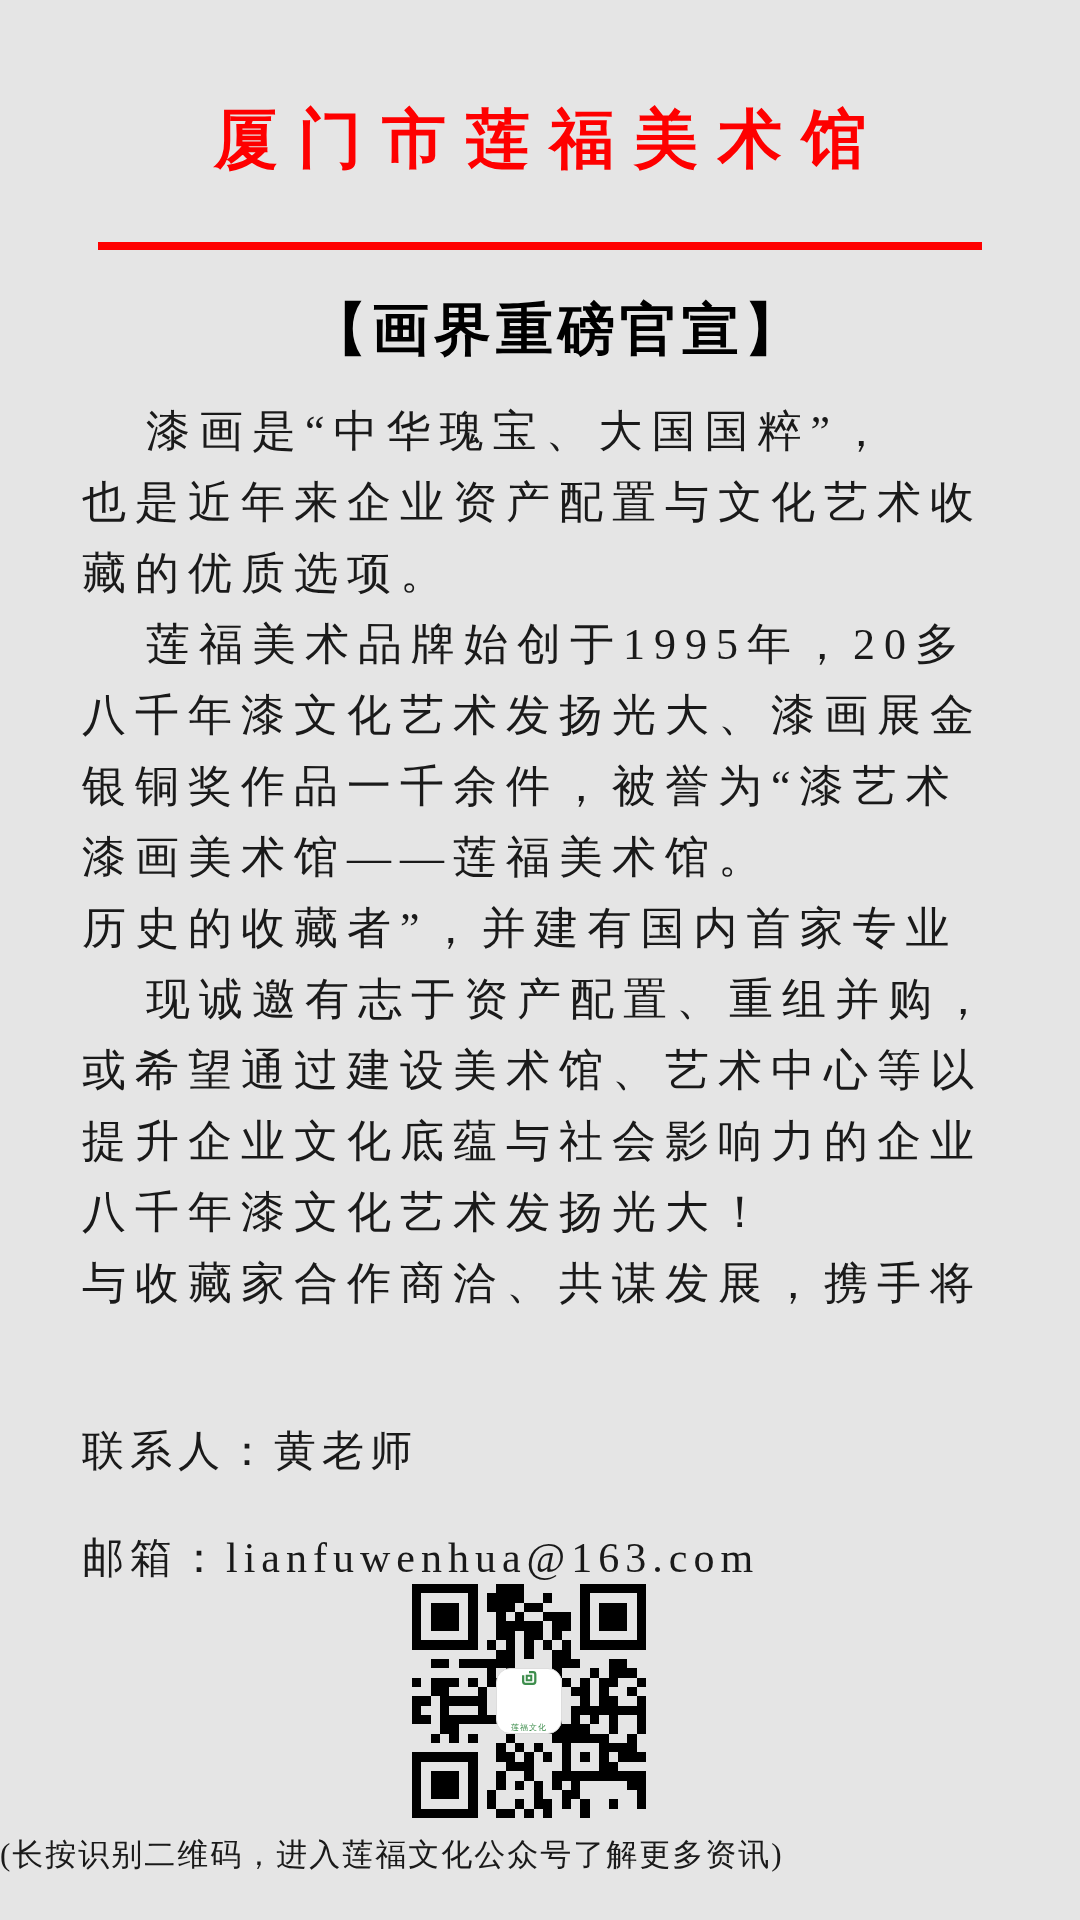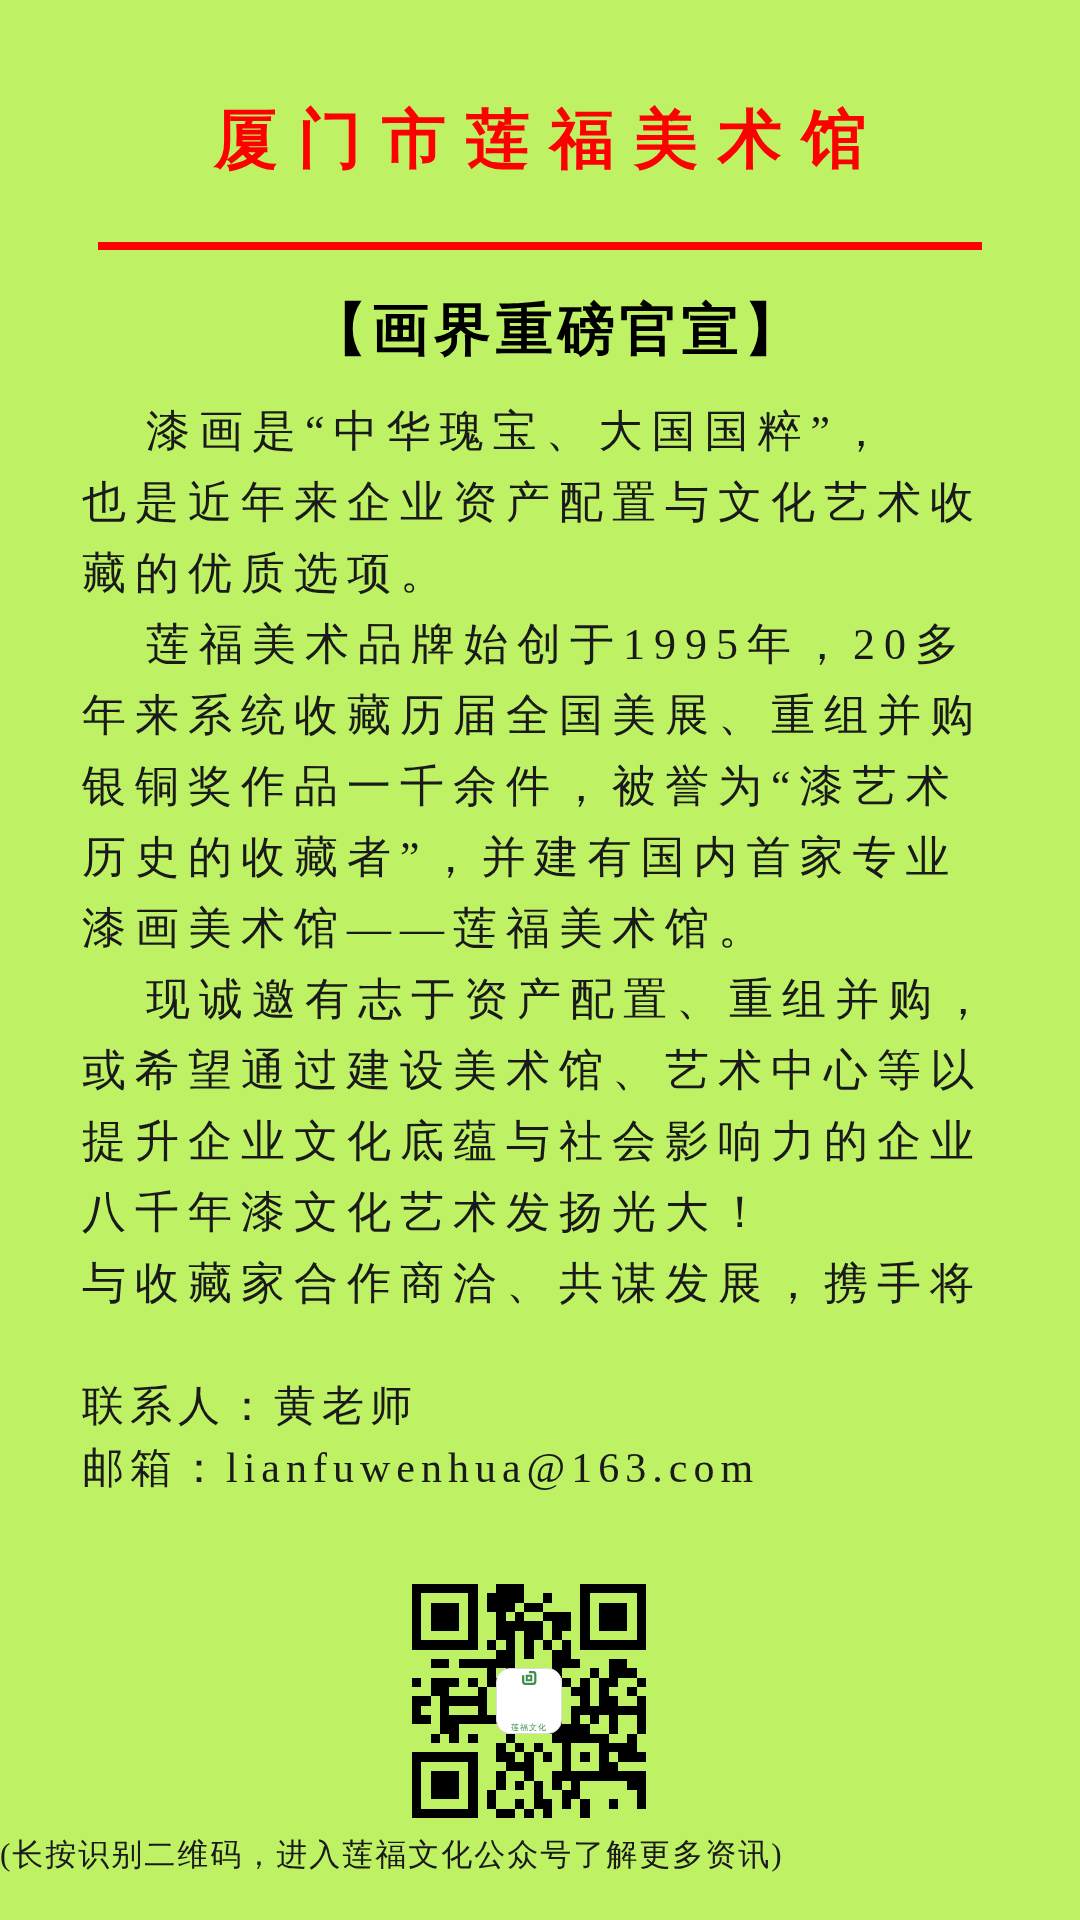--- a/index.html
+++ b/index.html
@@ -10,21 +10,21 @@
   }
   html,body{margin:0;padding:0;}
   body{
     width:1080px;height:1920px;
     background:#ffffff;
     font-family:"Liberation Serif","DejaVu Serif",serif;
     color:var(--text);
     position:relative;
     overflow:hidden;
   }
-  .page{position:absolute;inset:0;background:#bef264;}
+  .page{position:absolute;inset:0;background:#e5e5e5;}
   .title{
     position:absolute;top:96px;left:0;right:0;
     text-align:center;
     font-family:"Liberation Sans","DejaVu Sans",sans-serif;
     font-weight:900;
     font-size:64px;
     letter-spacing:20px;
     text-indent:20px;
     color:var(--red);
     white-space:nowrap;
@@ -56,20 +56,21 @@
   .bline.indent{padding-left:64px;}
   .contact{
     position:absolute;top:1375px;left:82px;width:930px;
   }
   .cline{
     height:62px;line-height:62px;
     font-size:42px;
     letter-spacing:6px;
     white-space:nowrap;
     color:var(--text);
+    margin-top:45px;
   }
   .qr-wrap{
     position:absolute;top:1584px;left:412px;width:234px;height:234px;
   }
   .qr-wrap svg.qr{display:block;width:234px;height:234px;shape-rendering:crispEdges;}
   .qr-logo{
     position:absolute;top:50%;left:50%;
     width:66px;height:66px;
     margin:-33px 0 0 -33px;
     background:#ffffff;
@@ -104,24 +105,24 @@
 
   <div class="divider"></div>
 
   <div class="heading">【画界重磅官宣】</div>
 
   <div class="body-text">
     <div class="bline indent">漆画是“中华瑰宝、大国国粹”，</div>
     <div class="bline">也是近年来企业资产配置与文化艺术收</div>
     <div class="bline">藏的优质选项。</div>
     <div class="bline indent">莲福美术品牌始创于1995年，20多</div>
-    <div class="bline">年来系统收藏历届全国美展、重组并购</div>
+    <div class="bline">八千年漆文化艺术发扬光大、漆画展金</div>
     <div class="bline">银铜奖作品一千余件，被誉为“漆艺术</div>
+    <div class="bline">漆画美术馆——莲福美术馆。</div>
     <div class="bline">历史的收藏者”，并建有国内首家专业</div>
-    <div class="bline">漆画美术馆——莲福美术馆。</div>
     <div class="bline indent">现诚邀有志于资产配置、重组并购，</div>
     <div class="bline">或希望通过建设美术馆、艺术中心等以</div>
     <div class="bline">提升企业文化底蕴与社会影响力的企业</div>
     <div class="bline">八千年漆文化艺术发扬光大！</div>
     <div class="bline">与收藏家合作商洽、共谋发展，携手将</div>
   </div>
 
   <div class="contact">
     <div class="cline">联系人：黄老师</div>
     <div class="cline">邮箱：lianfuwenhua@163.com</div>

